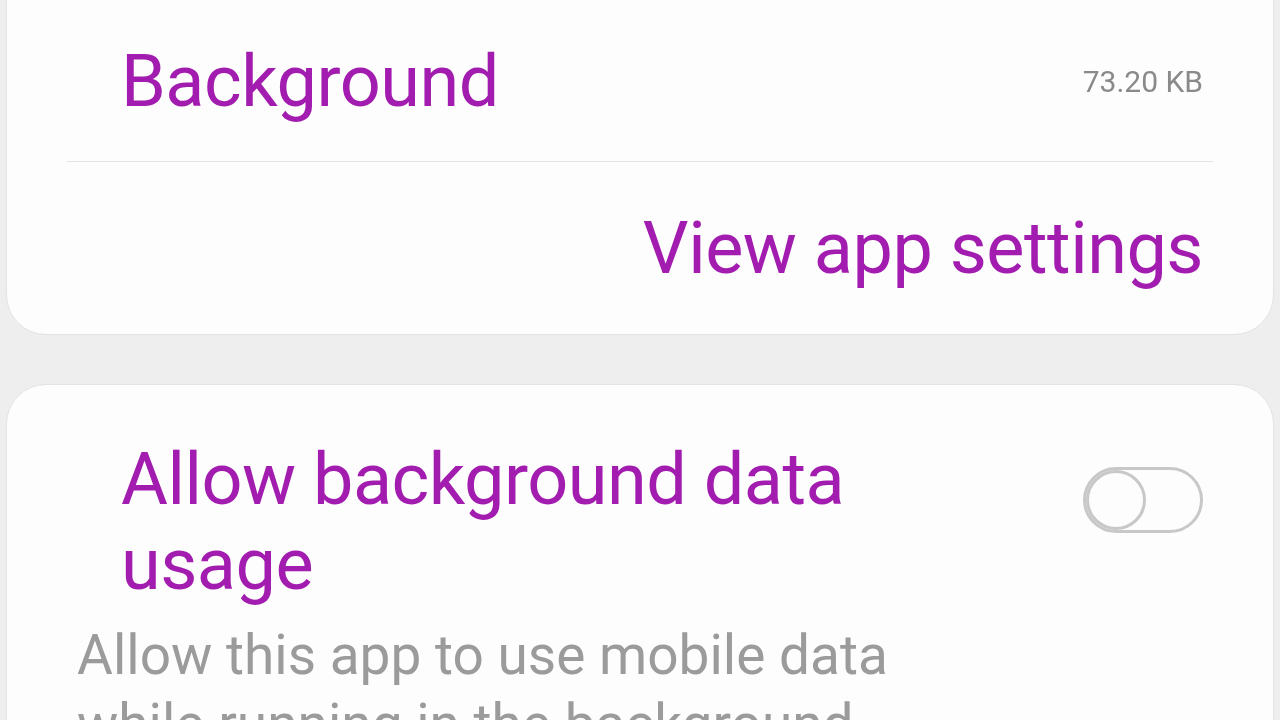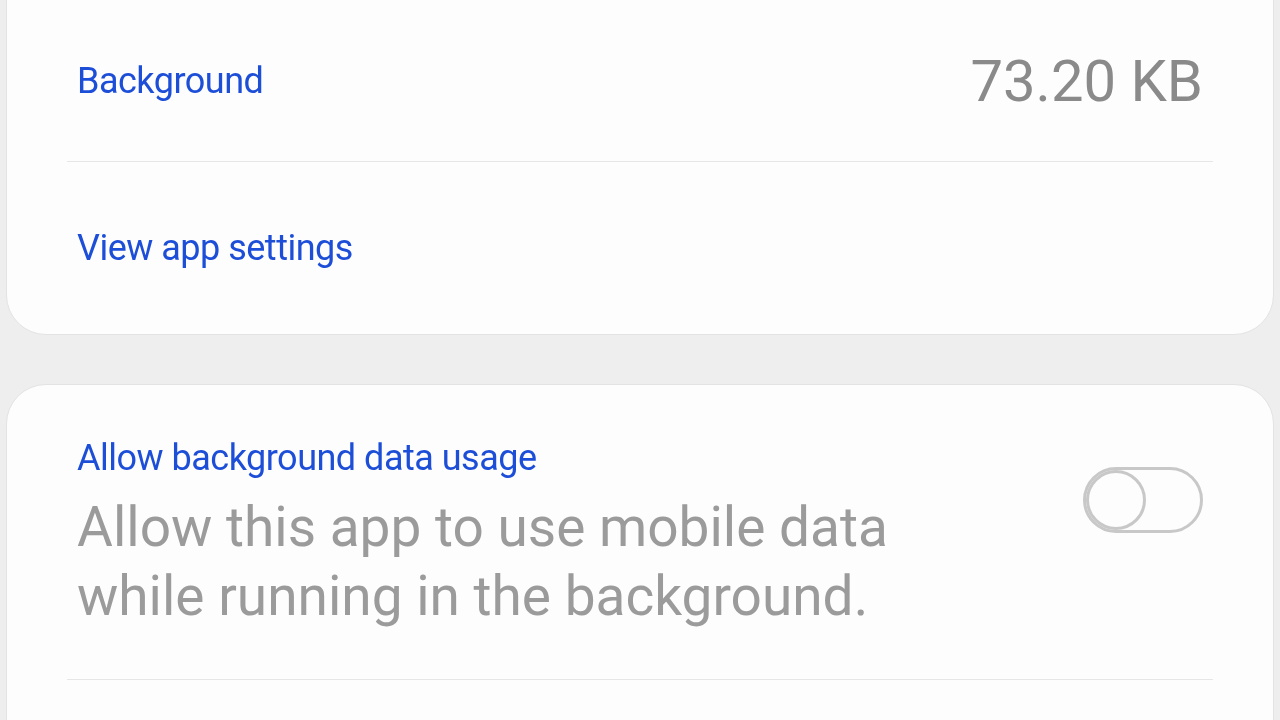--- a/index.html
+++ b/index.html
@@ -46,34 +46,36 @@
     align-items: center;
   }
   .divider {
     height: 1px;
     background: #e6e6e6;
     margin: 0 60px;
   }
   .row-view {
     height: 172px;
     align-items: center;
+    justify-content: flex-end;
   }
   .row-bgdata {
     padding-top: 52px;
     padding-bottom: 0;
     align-items: flex-start;
   }
   .title {
-    font-size: 36px;
+    font-size: 72px;
     font-weight: 400;
-    color: #1d4ed8;
+    color: #a21caf;
     letter-spacing: -0.5px;
+    margin-left: 44px;
   }
   .value {
-    font-size: 58px;
+    font-size: 30px;
     font-weight: 400;
     color: #8a8a8a;
   }
   .subtitle {
     font-size: 55px;
     font-weight: 400;
     color: #9b9b9b;
     line-height: 1.25;
     margin-top: 14px;
     max-width: 940px;

